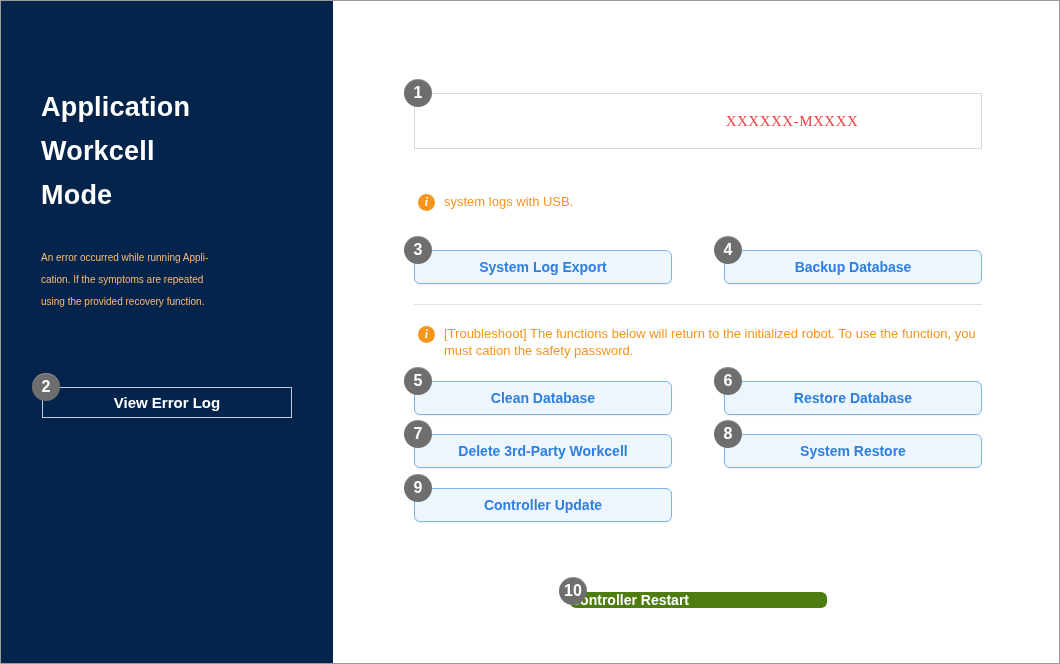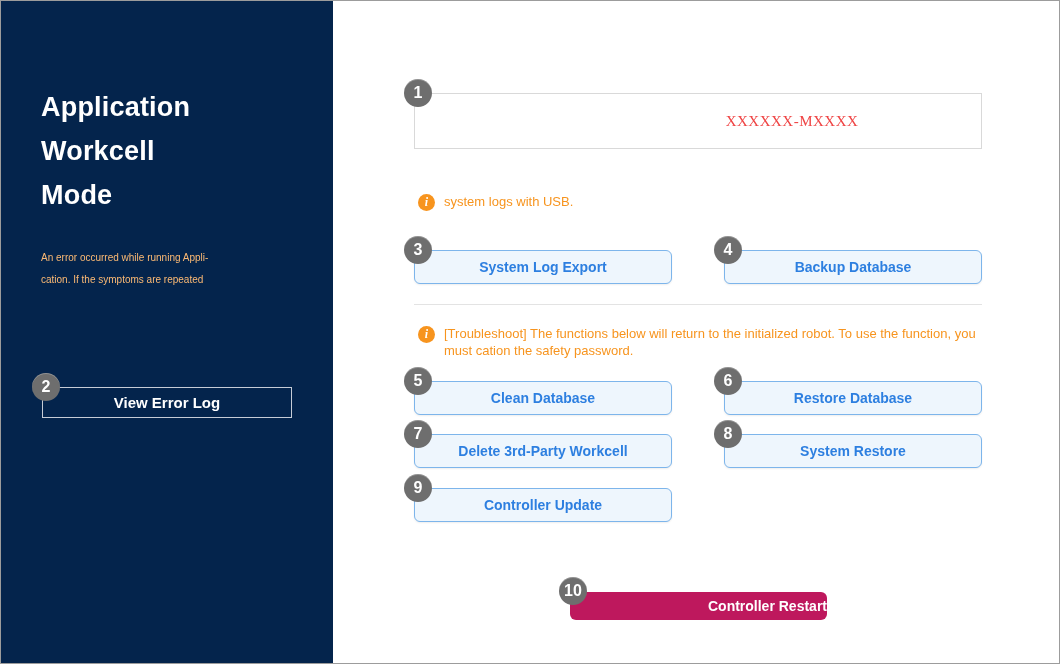--- a/index.html
+++ b/index.html
@@ -102,41 +102,42 @@
   .row-3 { top: 433px; }
   .row-4 { top: 487px; }
 
   .divider {
     position: absolute; left: 413px; top: 303px;
     width: 568px; height: 1px; background: #e3e3e3;
   }
 
   .restart-btn {
     position: absolute; left: 569px; top: 591px;
-    width: 257px; height: 28px;
-    background: #be185d; border: none; border-radius: 6px;
+    width: 257px; height: 16px;
+    background: #4d7c0f; border: none; border-radius: 6px;
     color: #ffffff; font-size: 14px; font-weight: bold;
-    display: flex; align-items: center; justify-content: flex-end;
+    display: flex; align-items: center; justify-content: flex-start;
     cursor: pointer;
   }
 </style>
 </head>
 <body>
 
 <div class="window">
 
   <div class="sidebar">
     <div class="sidebar-title">
       <div>Application</div>
       <div>Workcell</div>
       <div>Mode</div>
     </div>
     <div class="sidebar-desc">
       <div>An error occurred while running Appli-</div>
       <div>cation. If the symptoms are repeated</div>
+      <div>using the provided recovery function.</div>
     </div>
     <button class="view-error-log badged">
       <span class="badge">2</span>
       <span>View Error Log</span>
     </button>
   </div>
 
   <div class="serial-box badged">
     <span class="badge">1</span>
     <span class="serial-value">XXXXXX-MXXXX</span>

